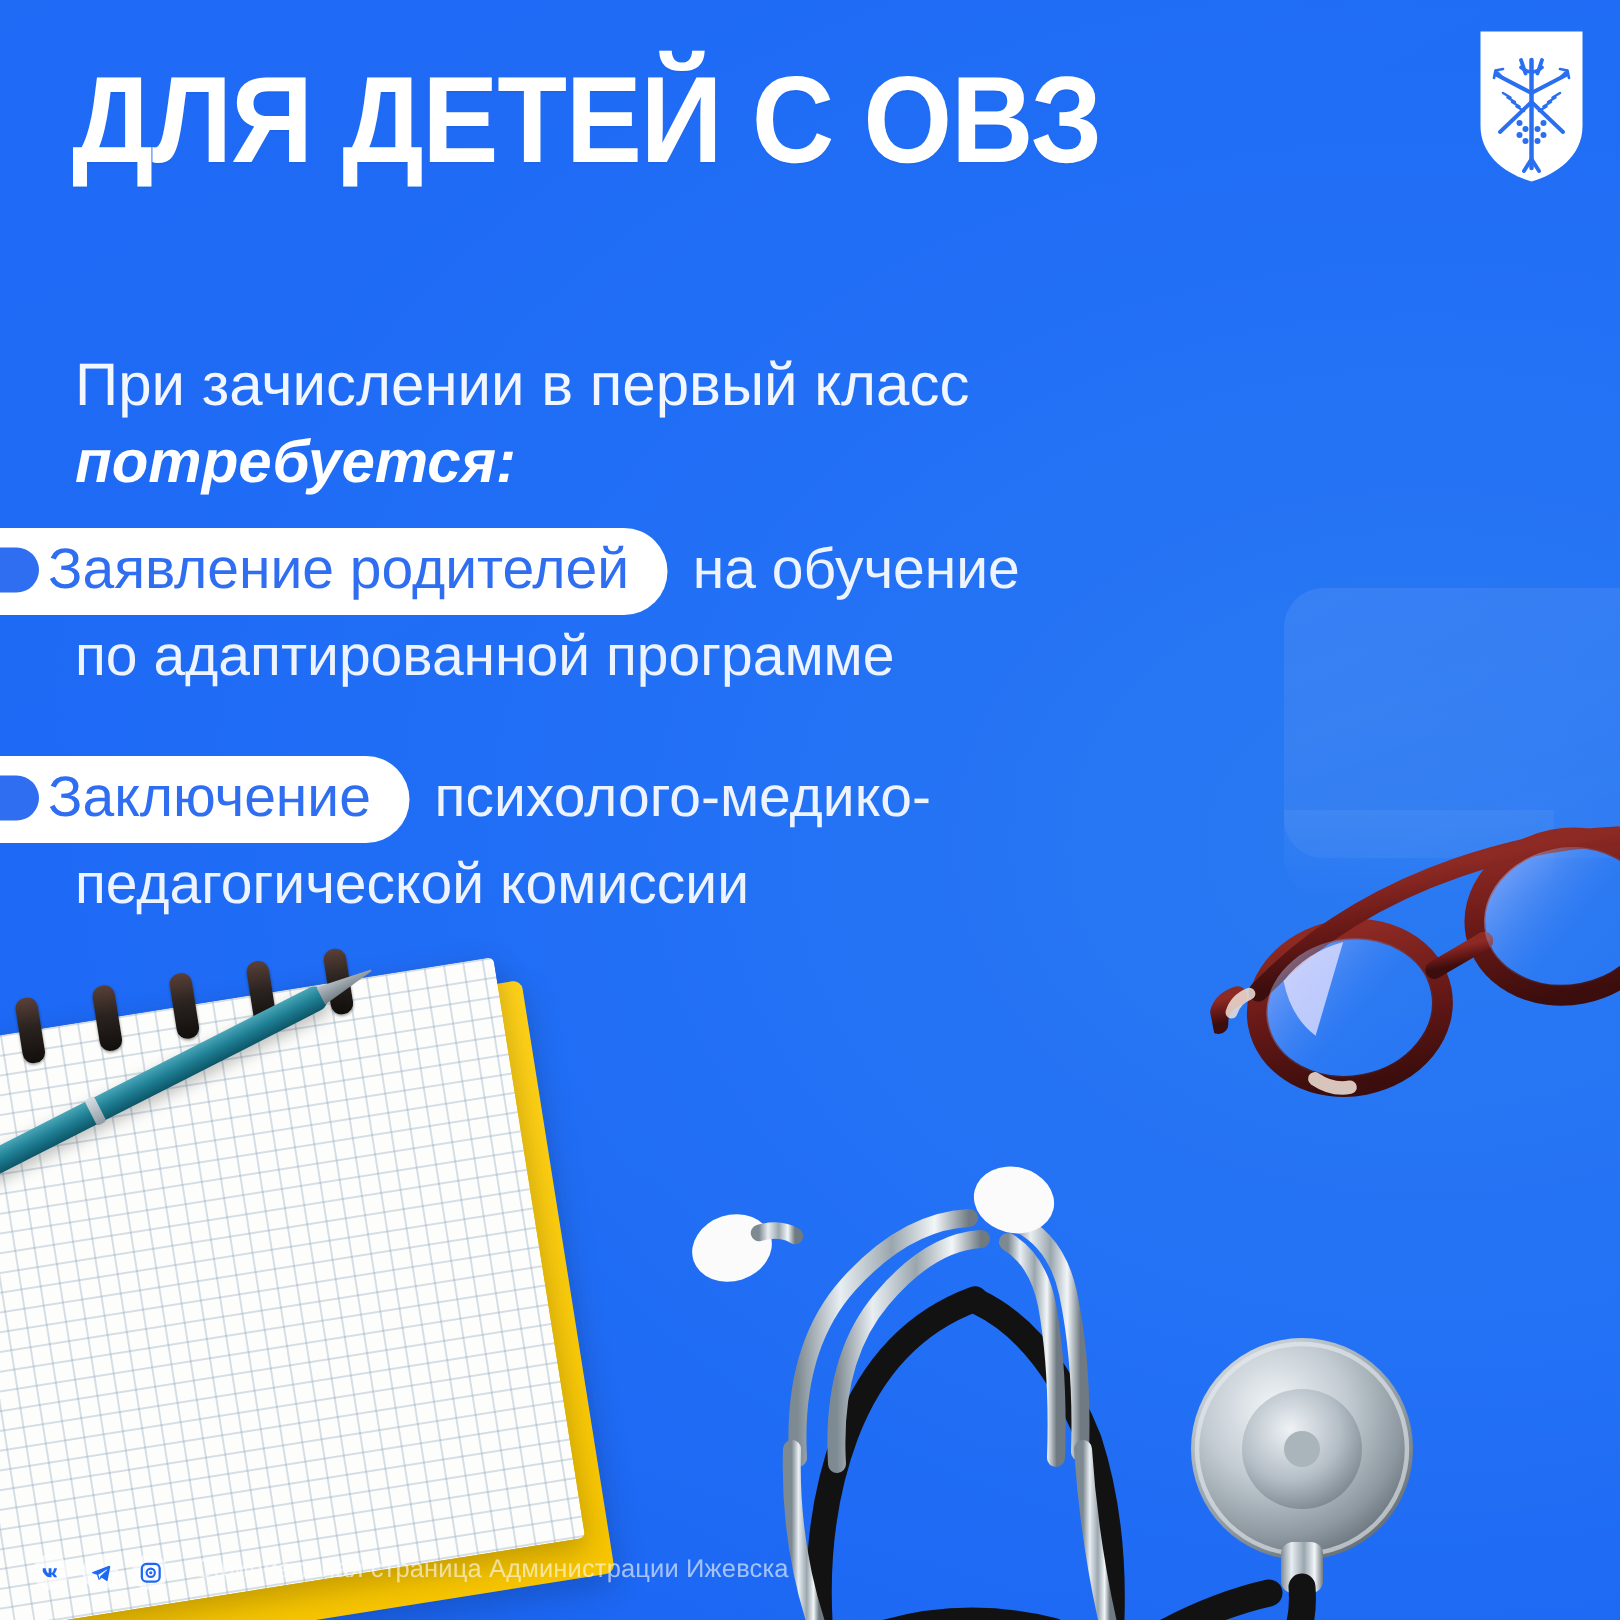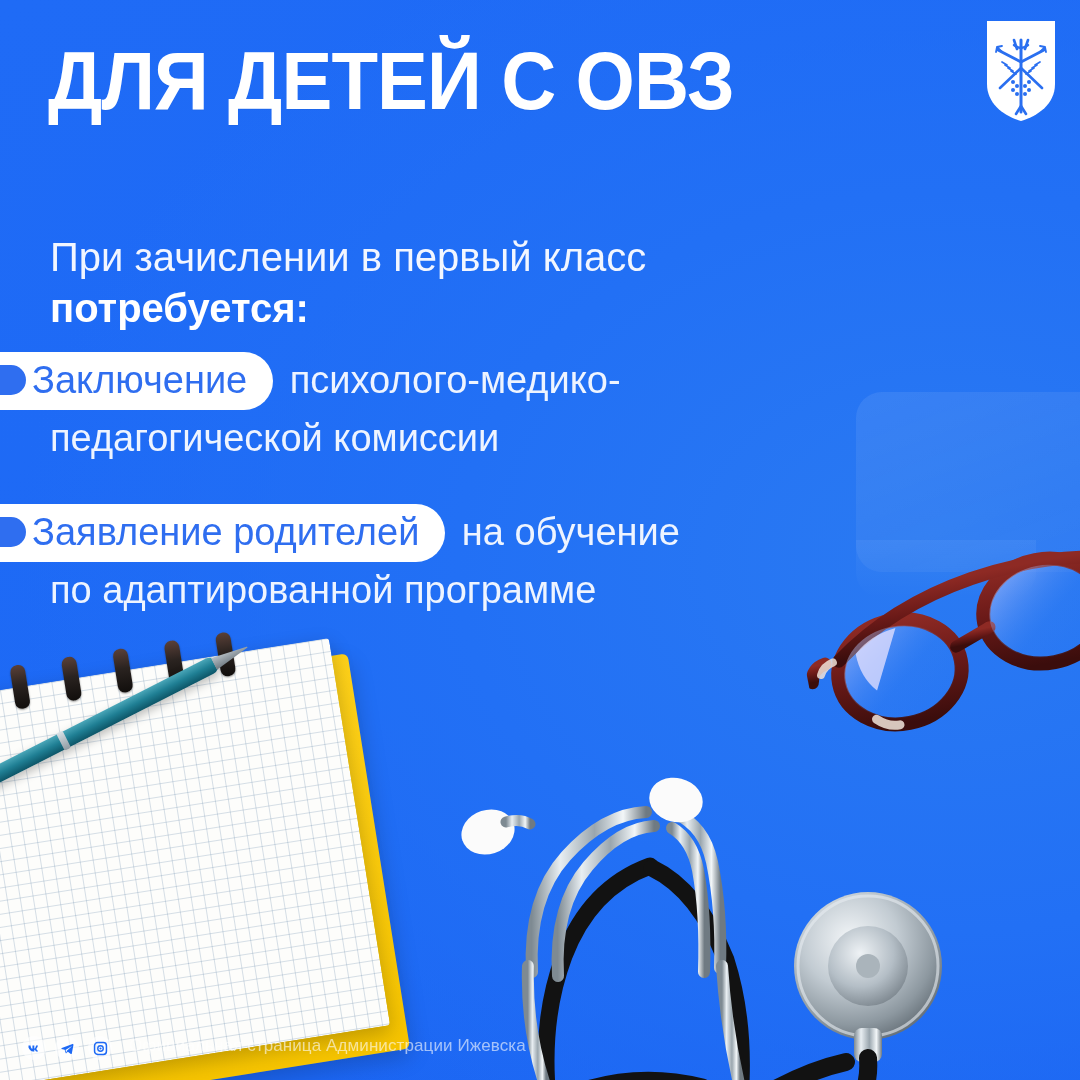--- a/index.html
+++ b/index.html
@@ -45,21 +45,21 @@
     transform-origin:left top;
     white-space:nowrap;
     text-shadow:0 1px 0 rgba(0,0,0,.04);
   }
 
   
   .subtitle{
     position:absolute;left:50px;top:216px;width:800px;
     color:#f2f6ff;font-size:40px;line-height:51px;font-weight:400;margin-top:16px;
   }
-  .subtitle .bold{display:block;font-weight:700;color:#ffffff;}
+  .subtitle .bold{display:block;font-weight:700;color:#ffffff;font-style:italic;}
 
   
   .bullets{position:absolute;left:0;top:352px;width:1080px;}
   .bullet{position:relative;margin-bottom:40px;}
   .pill{
     position:relative;display:inline-block;
     margin-left:-34px;
     padding:4px 26px 6px 66px;
     background:#ffffff;
     border-radius:30px;
@@ -187,32 +187,32 @@
 
   <div class="subtitle">
     <span>При зачислении в первый класс</span>
     <span class="bold">потребуется:</span>
   </div>
 
   <div class="bullets">
 
     <div class="bullet">
       <span class="pill">
+        <span class="pill-label">Заявление родителей</span>
+      </span>
+      <span class="bullet-rest">на обучение</span>
+      <span class="bullet-line2">по адаптированной программе</span>
+    </div>
+
+    <div class="bullet">
+      <span class="pill">
         <span class="pill-label">Заключение</span>
       </span>
       <span class="bullet-rest">психолого-медико-</span>
       <span class="bullet-line2">педагогической комиссии</span>
-    </div>
-
-    <div class="bullet">
-      <span class="pill">
-        <span class="pill-label">Заявление родителей</span>
-      </span>
-      <span class="bullet-rest">на обучение</span>
-      <span class="bullet-line2">по адаптированной программе</span>
     </div>
 
   </div>
 
   <div class="notepad">
     <div class="cover"></div>
     <div class="page"></div>
     <div class="spiral">
 
       <div class="ring" style="left:110px"></div>

